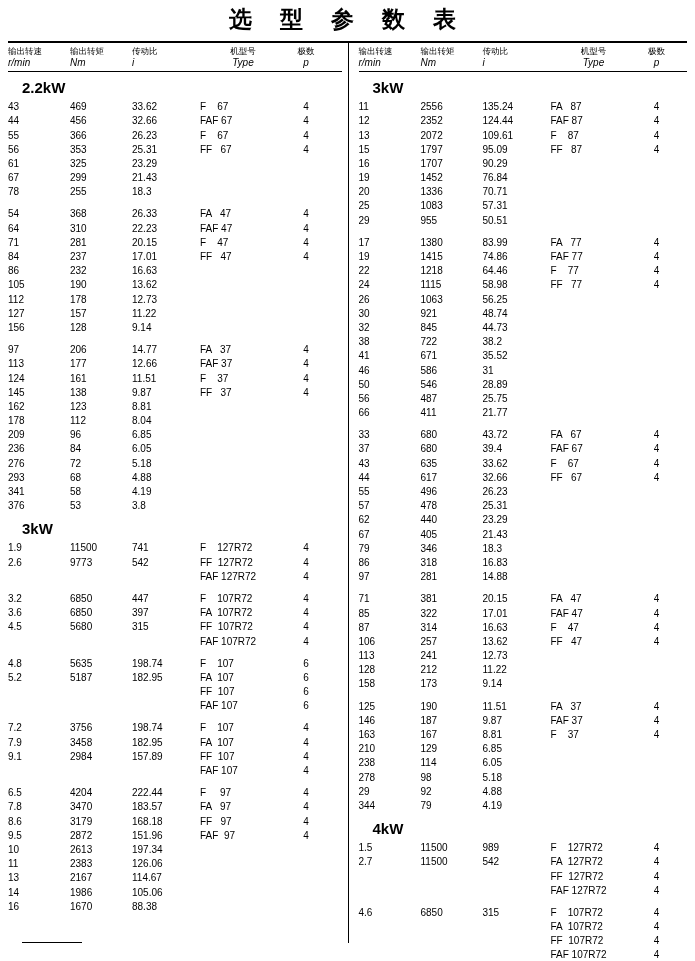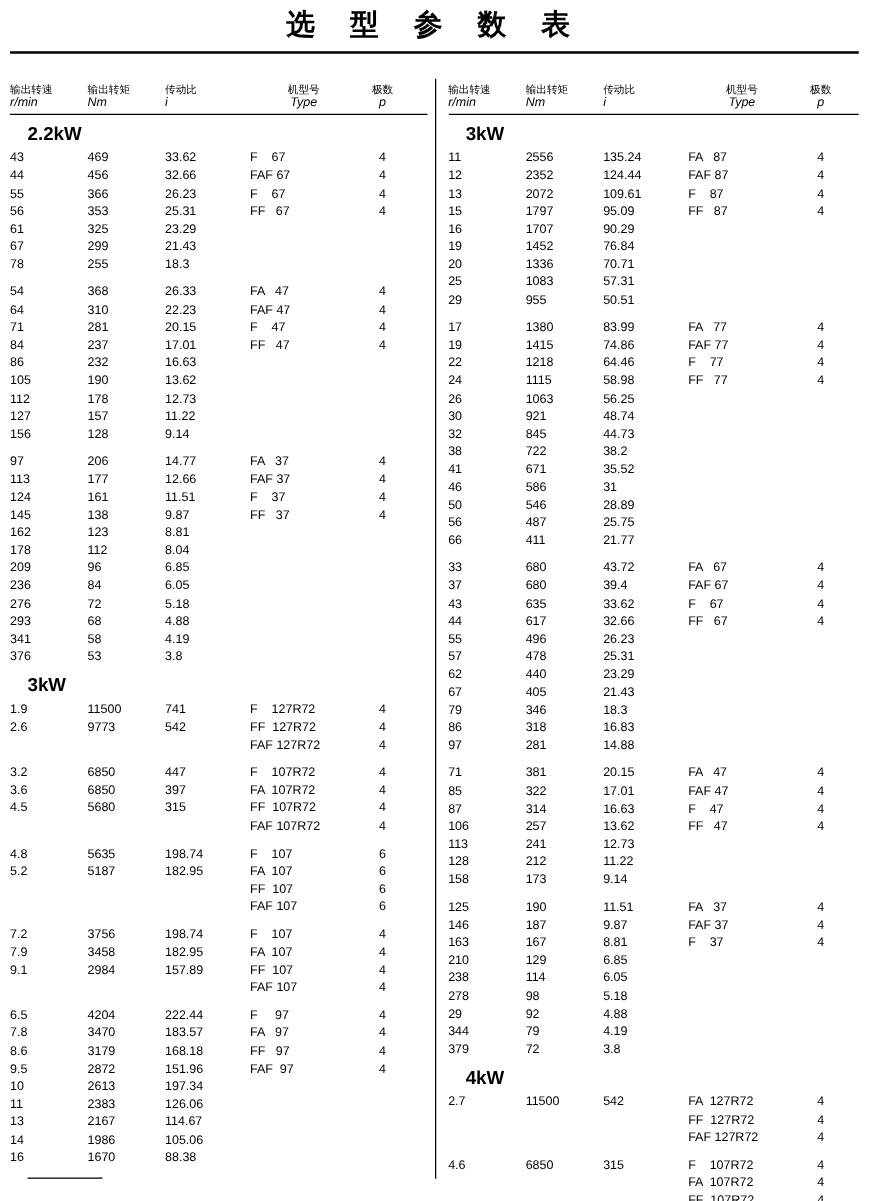--- a/index.html
+++ b/index.html
@@ -35,21 +35,20 @@
     margin: 0 8px;
   }
   .columns {
     display: flex;
     padding: 0 8px;
     height: 900px;
   }
   .col {
     width: 50%;
     position: relative;
-    margin-top: 20px;
   }
   .col.left { padding-right: 6px; }
   .col.right { padding-left: 10px; border-left: 1px solid #000; }
 
   
   .head {
     display: flex;
     font-size: 8.5px;
     line-height: 1.25;
     padding-top: 3px;
@@ -899,32 +898,32 @@
                 <td class="type"></td>
                 <td class="poles"></td>
               </tr>
               <tr>
                 <td class="rpm">344</td>
                 <td class="nm">79</td>
                 <td class="ratio">4.19</td>
                 <td class="type"></td>
                 <td class="poles"></td>
               </tr>
-              <tr>
-                <td class="rpm">379</td>
-                <td class="nm">72</td>
-                <td class="ratio">3.8</td>
-                <td class="type"></td>
-                <td class="poles"></td>
-              </tr>
             </tbody>
           </table>
           <div class="kw">4kW</div>
           <table class="data">
             <tbody>
+              <tr>
+                <td class="rpm">1.5</td>
+                <td class="nm">11500</td>
+                <td class="ratio">989</td>
+                <td class="type">F    127R72</td>
+                <td class="poles">4</td>
+              </tr>
               <tr>
                 <td class="rpm">2.7</td>
                 <td class="nm">11500</td>
                 <td class="ratio">542</td>
                 <td class="type">FA  127R72</td>
                 <td class="poles">4</td>
               </tr>
               <tr>
                 <td class="rpm"></td>
                 <td class="nm"></td>

